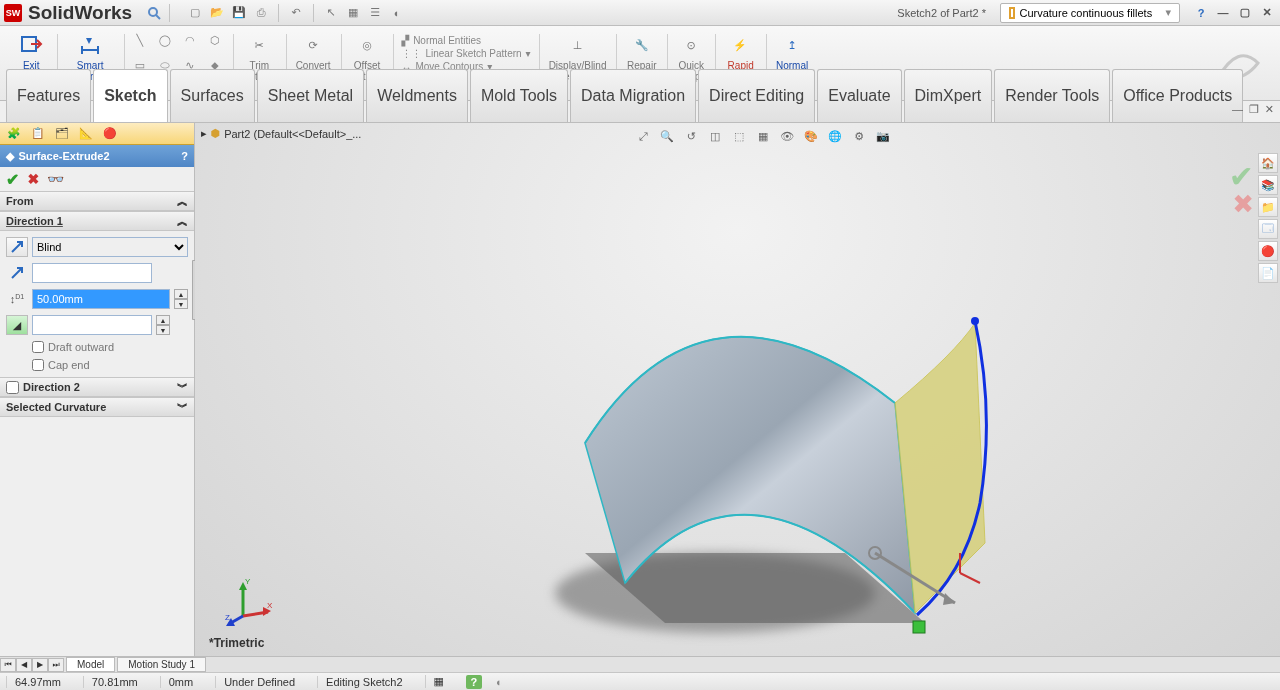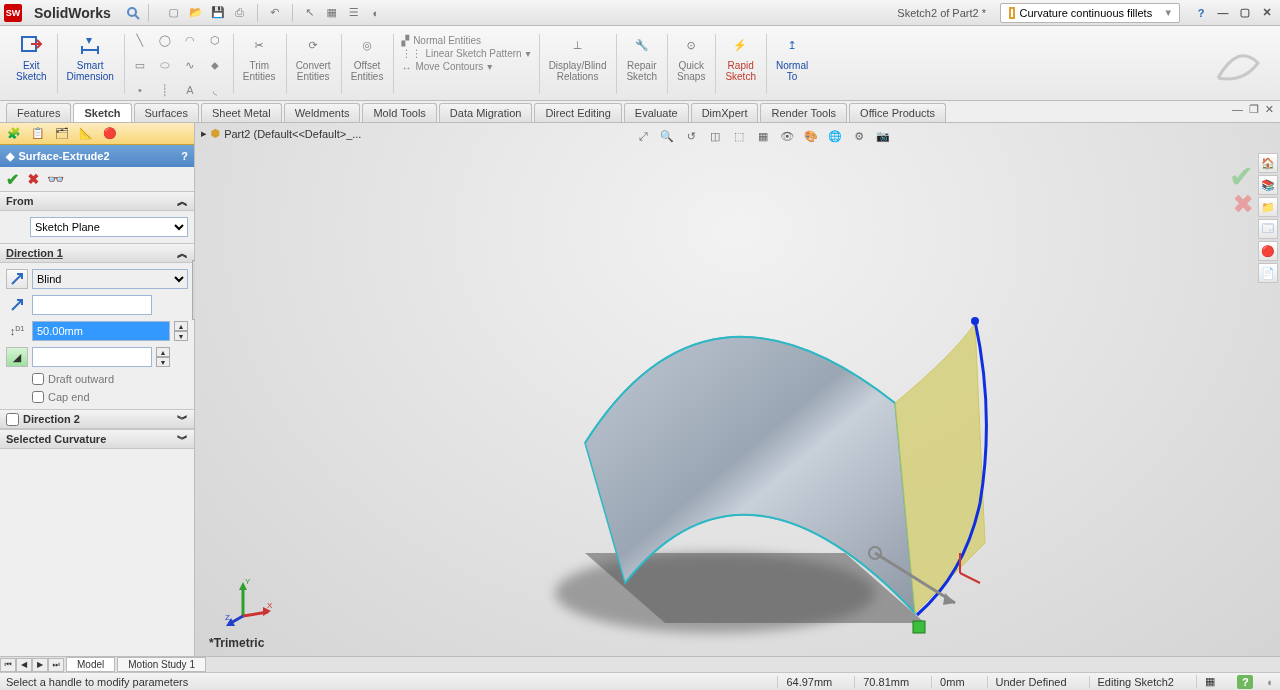--- a/index.html
+++ b/index.html
@@ -1,21 +1,21 @@
 <!DOCTYPE html>
 <html><head>
 <meta charset="utf-8">
 <style>
 * { box-sizing: border-box; margin: 0; padding: 0; font-family: "Segoe UI", Tahoma, sans-serif; }
 body { width: 1280px; height: 690px; overflow: hidden; background: #e8e8e8; font-size: 11px; color: #333; user-select: none; }
 
 
 .titlebar { height: 26px; background: linear-gradient(#f6f6f6,#e2e2e2); border-bottom: 1px solid #bdbdbd; display: flex; align-items: center; padding: 0 4px; gap: 4px; }
 .logo { width: 18px; height: 18px; background: #cc0000; border-radius: 2px; display: inline-flex; align-items: center; justify-content: center; color: #fff; font-weight: bold; font-size: 9px; }
-.app-title { font-weight: bold; font-size: 14px; margin-left: 8px; margin-right: 10px; }
+.app-title { font-weight: bold; font-size: 19px; margin-left: 2px; margin-right: 10px; }
 .menu { display: flex; gap: 2px; }
 .menu-item { padding: 3px 7px; color: #1a4aa8; cursor: default; }
 .title-tools { display: flex; gap: 6px; margin-left: 10px; align-items: center; }
 .tb-sep { width: 1px; height: 18px; background: #c4c4c4; margin: 0 3px; }
 .tb-ico { width: 16px; height: 16px; color: #777; display: inline-flex; align-items: center; justify-content: center; }
 .doc-name { margin-left: auto; margin-right: 10px; color: #555; font-size: 11px; }
 .search-box { width: 180px; height: 20px; background: #fff; border: 1px solid #b5b5b5; border-radius: 2px; display: flex; align-items: center; padding: 0 8px; gap: 4px; }
 .search-box .sq { width: 12px; height: 12px; border: 2px solid #e0a030; }
 .search-box input { border: none; outline: none; flex: 1; font-size: 11px; }
 .win-ctrl { display: flex; gap: 4px; margin-left: 8px; }
@@ -29,21 +29,21 @@
 .rbtn-big.on { color: #1a4aa8; }
 .rico { width: 28px; height: 26px; display: flex; align-items: center; justify-content: center; }
 .rlabel { font-size: 10px; text-align: center; line-height: 11px; white-space: pre; }
 .micro { display: grid; grid-template-columns: repeat(4, 22px); grid-auto-rows: 22px; gap: 3px; }
 .mic { width: 20px; height: 20px; display:flex; align-items:center; justify-content:center; color:#888; }
 .rmini { display: flex; align-items:center; gap:4px; color:#888; font-size:10px; padding: 1px 2px; }
 .rapid { color:#c0392b !important; }
 
 
 .cmdtabs { height: 22px; background: #efefef; border-bottom: 1px solid #bcbcbc; display: flex; align-items: flex-end; padding-left: 6px; position: relative; }
-.ctab { padding: 3px 10px; font-size: 11px; border: 1px solid #bcbcbc; border-bottom: none; background: linear-gradient(#f4f4f4,#e0e0e0); margin-right: 2px; border-radius: 3px 3px 0 0; color: #444; }
+.ctab { padding: 17px 10px; font-size: 16px; border: 1px solid #bcbcbc; border-bottom: none; background: linear-gradient(#f4f4f4,#e0e0e0); margin-right: 2px; border-radius: 3px 3px 0 0; color: #444; }
 .ctab.active { background: #fff; font-weight: bold; }
 .cmdtabs .winmini { position: absolute; right: 6px; top: 2px; display: flex; gap: 6px; color: #666; }
 
 
 .main { display: flex; height: calc(690px - 26px - 75px - 22px - 16px - 18px); }
 .pm { width: 195px; background: #efefef; border-right: 1px solid #bcbcbc; display: flex; flex-direction: column; }
 
 
 .pm-tabs { height: 22px; background: linear-gradient(#fdecc0,#f8d678); border-bottom: 1px solid #c8a030; display: flex; align-items: center; gap: 4px; padding: 0 4px; }
 .pm-tab { width: 20px; height: 18px; display:flex; align-items:center; justify-content:center; }
@@ -302,27 +302,20 @@
     <div class="feat-icons">
       <span class="ok">✔</span>
       <span class="no">✖</span>
       <span class="pin">👓</span>
     </div>
 
     <div class="section-hdr">
       <span>From</span>
       <span>︽</span>
     </div>
-    <div class="section-body">
-      <div class="select" style="padding-left:24px;">
-        <select>
-          <option>Sketch Plane</option>
-        </select>
-      </div>
-    </div>
 
     <div class="section-hdr">
       <span style="text-decoration: underline; text-decoration-color:#555;">Direction 1</span>
       <span>︽</span>
     </div>
     <div class="section-body">
       <div class="row">
         <span class="iconbox">
             <svg width="14" height="14">
               <line x1="2" y1="12" x2="12" y2="2" stroke="#2a6ac0" stroke-width="2"></line>
@@ -468,21 +461,20 @@
     <div>⏮</div>
     <div>◀</div>
     <div>▶</div>
     <div>⏭</div>
   </div>
   <span class="btab">Model</span>
   <span class="btab in">Motion Study 1</span>
 </div>
 
 <div class="status">
-  <span class="msg">Select a handle to modify parameters</span>
   <span class="cell">64.97mm</span>
   <span class="cell">70.81mm</span>
   <span class="cell">0mm</span>
   <span class="cell">Under Defined</span>
   <span class="cell">Editing Sketch2</span>
   <span class="cell">▦</span>
   <span class="q">?</span>
   <span style="color:#888;">◐</span>
 </div>
 

